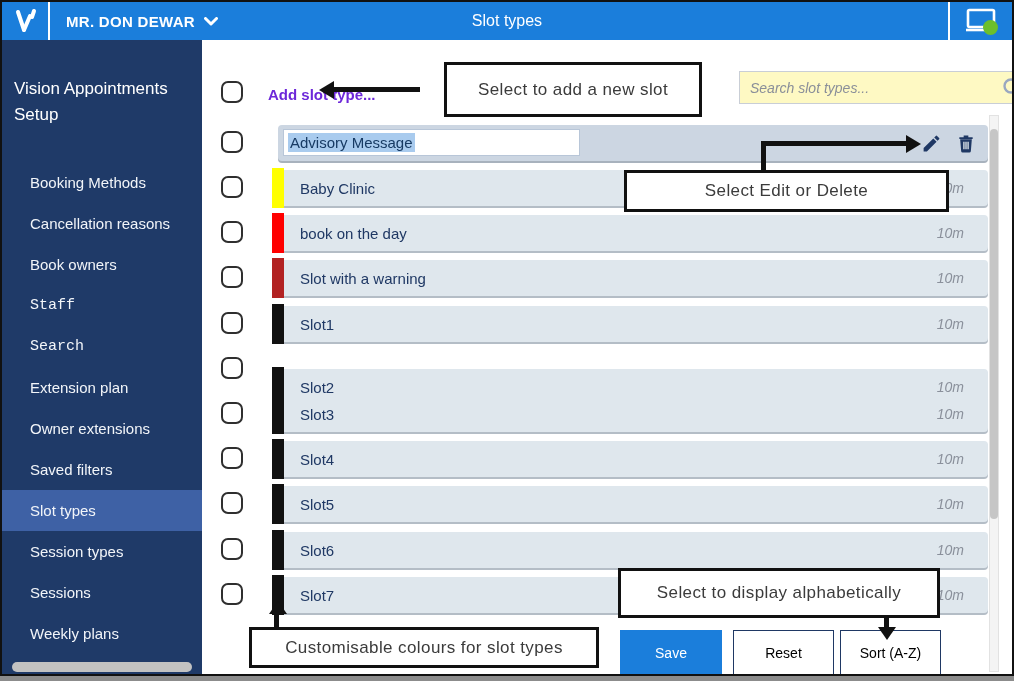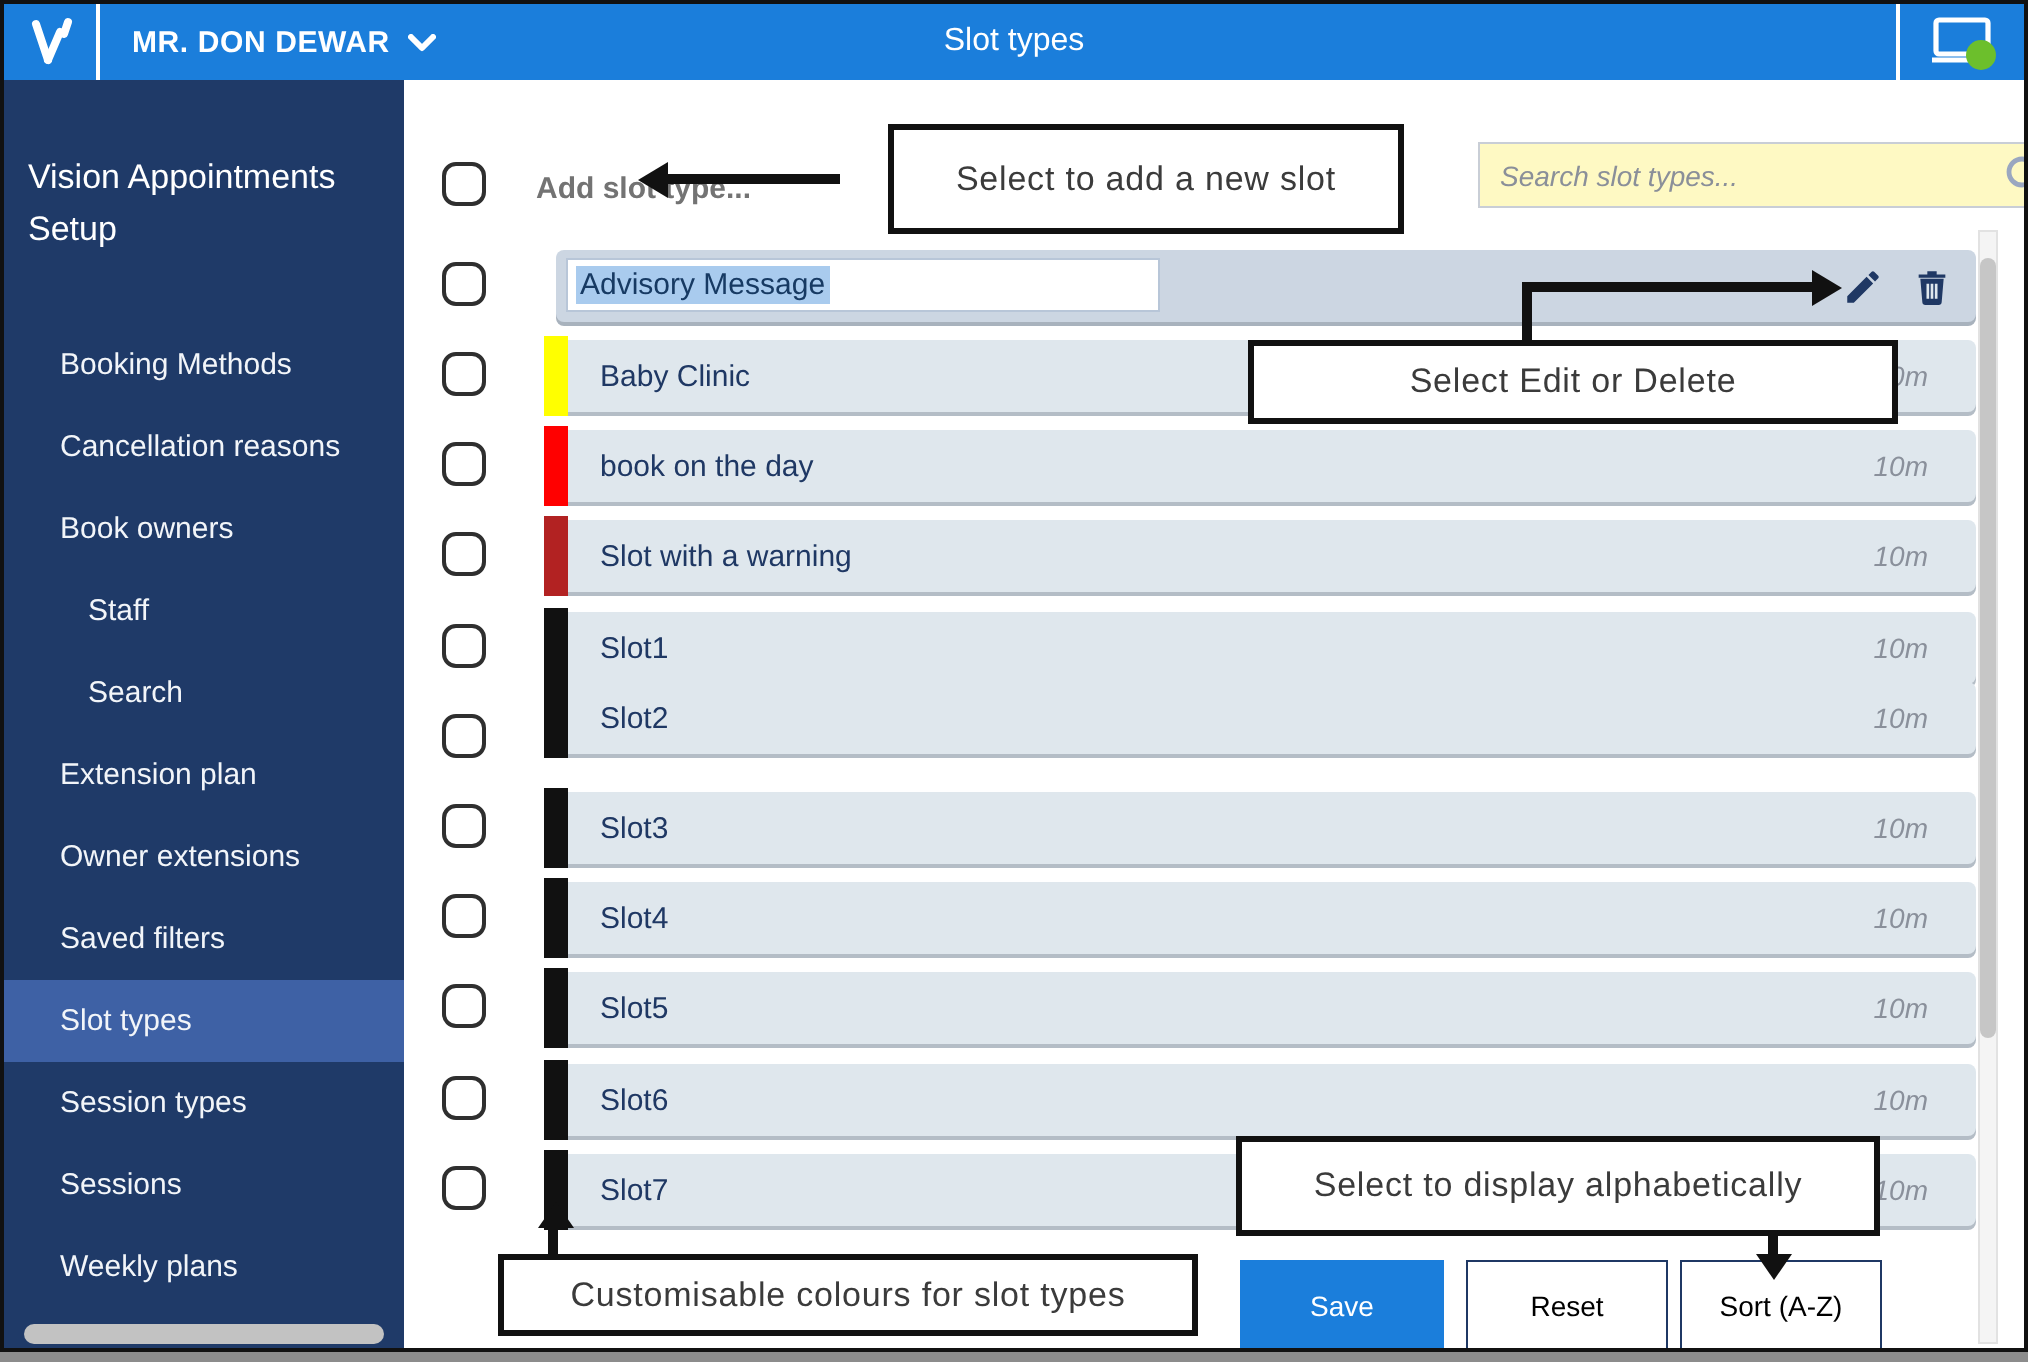--- a/index.html
+++ b/index.html
@@ -16,28 +16,28 @@
   .title { position:absolute; left:0; right:0; top:0; height:38px; display:flex; align-items:center; justify-content:center; color:#fff; font-size:16px; pointer-events:none; }
   .right-group { position:absolute; right:0; top:0; height:38px; display:flex; align-items:center; }
   .monitor { position:relative; width:62px; height:38px; display:flex; align-items:center; justify-content:center; cursor:pointer; }
   .monitor .dot { position:absolute; right:14px; bottom:5px; width:15px; height:15px; border-radius:50%; background:#6cbf2c; }
 
   
   .sidebar { position:absolute; left:2px; top:40px; width:200px; bottom:5px; background:#1f3a68; z-index:4; }
   .side-heading { position:absolute; top:36px; left:12px; right:6px; color:#fff; font-size:17px; line-height:1.55; }
   .side-nav { position:absolute; top:122px; left:0; right:0; }
   .side-item { height:41px; display:flex; align-items:center; padding-left:28px; color:#f2f5f9; font-size:15px; cursor:pointer; }
-  .side-item.indent { padding-left:42px; }
+  .side-item.indent { padding-left:28px;font-family:Liberation Mono, monospace; }
   .side-item.selected { background:#3e61a5; }
   .hscroll { position:absolute; left:10px; bottom:4px; width:180px; height:10px; border-radius:5px; background:#c2c2c2; cursor:pointer; }
 
   
   .main { position:absolute; left:202px; top:40px; right:2px; bottom:5px; background:#fff; }
   .cb { position:absolute; width:22px; height:22px; border:2px solid #2f2f2f; border-radius:7px; background:#fff; cursor:pointer; }
-  .add-link { position:absolute; left:66px; top:46px; color:#737373; font-size:15px; font-weight:bold; cursor:pointer; }
+  .add-link { position:absolute; left:66px; top:46px; color:#6d28d9; font-size:15px; font-weight:bold; cursor:pointer; }
   .search-box { position:absolute; left:493px; top:31px; width:290px; height:33px; border:1px solid #c9ced6; background:#fef9c3; display:flex; align-items:center;margin-left:44px; }
   .search-box input { flex:1; border:none; outline:none; height:100%; padding:0 8px 0 10px; font-size:14px; font-style:italic; color:#444; font-family:"Liberation Sans", sans-serif; background:transparent; }
   .search-box input::placeholder { color:#8a8f99; font-style:italic; }
   .search-icon { width:30px; display:flex; align-items:center; justify-content:center; cursor:pointer; }
 
   .edit-row { position:absolute; left:76px; top:85px; width:710px; height:36px; background:#ccd6e2; border-radius:4px; box-shadow:0 2px 0 #a8b2bd; }
   .edit-input { position:absolute; left:5px; top:4px; width:297px; height:27px; background:#fff; border:1px solid #b8c6d8; font-size:15px; color:#173a63; display:flex; align-items:center; padding-left:4px; cursor:text; }
   .edit-input .sel { background:#a9cbee; padding:1px 2px; }
   .row-icons { position:absolute; right:12px; top:0; height:36px; display:flex; align-items:center; gap:14px; }
   .row-icons svg { cursor:pointer; }
@@ -172,21 +172,21 @@
           <div class="slot-name">Slot with a warning</div>
           <div class="slot-dur">10m</div>
         </div>
         <div class="cb" style="left: 19px; top: 272px;"></div>
         <div class="slot-row" style="top: 266px;">
           <div class="slot-bar" style="background: rgb(17, 17, 17);"></div>
           <div class="slot-name">Slot1</div>
           <div class="slot-dur">10m</div>
         </div>
         <div class="cb" style="left: 19px; top: 317px;"></div>
-        <div class="slot-row" style="top: 301px;">
+        <div class="slot-row" style="top: 329px;">
           <div class="slot-bar" style="background: rgb(17, 17, 17);"></div>
           <div class="slot-name">Slot2</div>
           <div class="slot-dur">10m</div>
         </div>
         <div class="cb" style="left: 19px; top: 362px;"></div>
         <div class="slot-row" style="top: 356px;">
           <div class="slot-bar" style="background: rgb(17, 17, 17);"></div>
           <div class="slot-name">Slot3</div>
           <div class="slot-dur">10m</div>
         </div>

